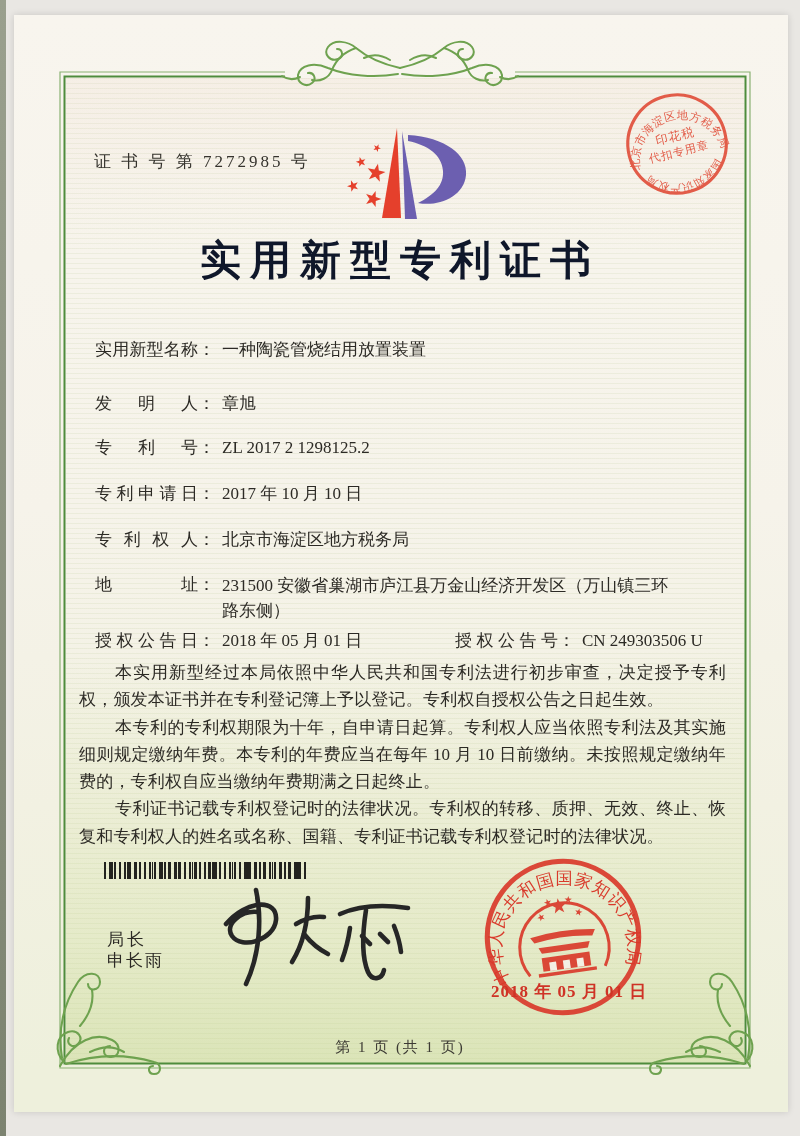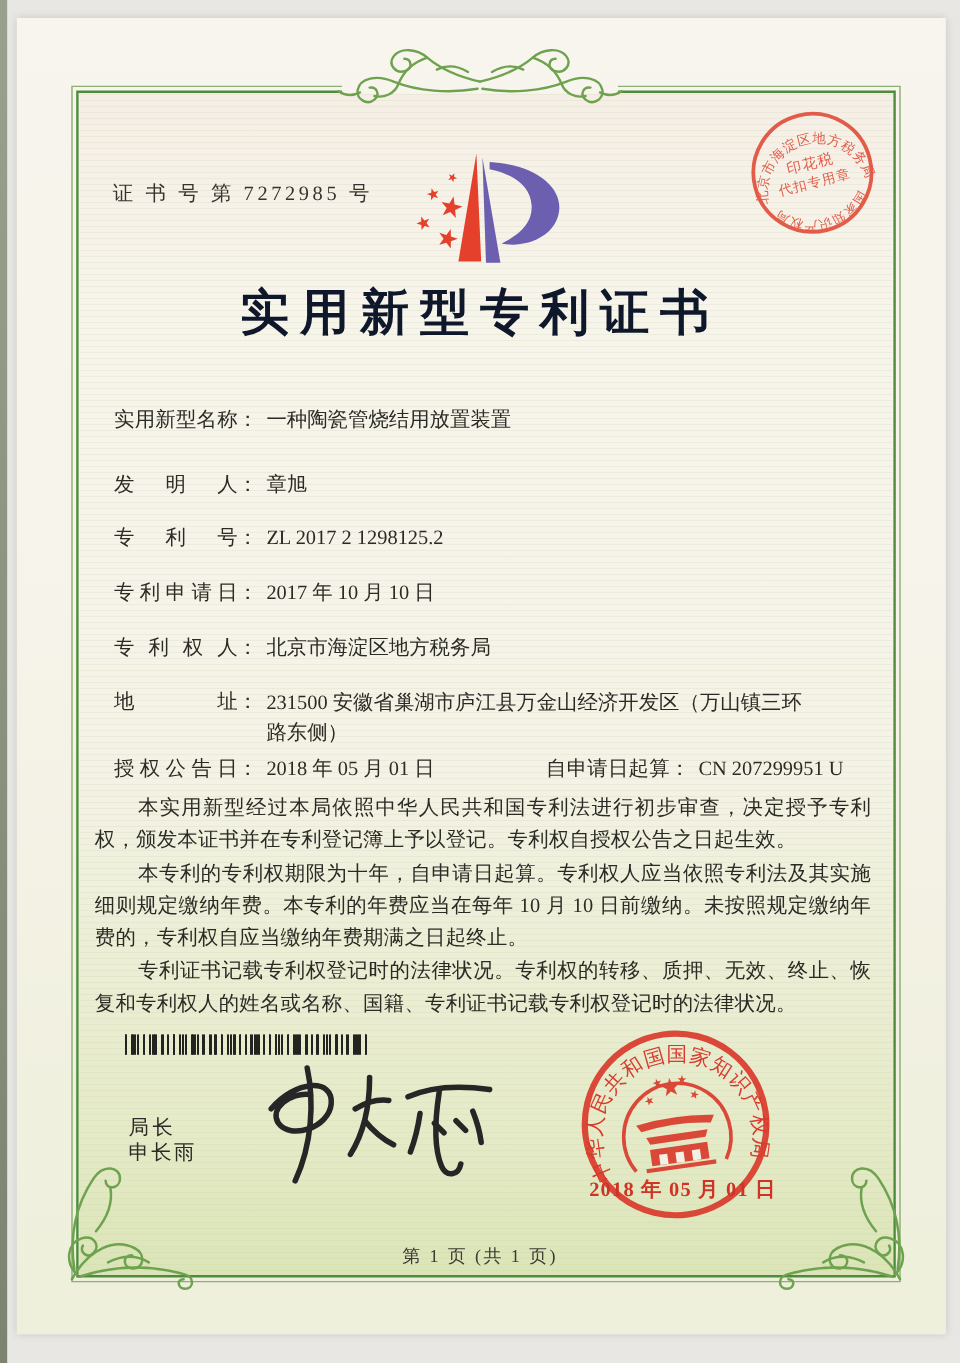--- a/index.html
+++ b/index.html
@@ -144,21 +144,21 @@
   <div class="row f4">
     <span class="flabel">专利权人</span><span class="fcolon">：</span><span class="fvalue">北京市海淀区地方税务局</span>
   </div>
   <div class="row addr">
     <span class="flabel">地址</span>
       <span class="fcolon">：</span>
       <span class="fvalue">231500 安徽省巢湖市庐江县万金山经济开发区（万山镇三环路东侧）</span>
   </div>
   <div class="row f67">
     <span><span class="flabel">授权公告日</span><span class="fcolon">：</span><span class="fvalue">2018 年 05 月 01 日</span></span>
-    <span class="pair2"><span class="flabel">自申请日起算</span><span class="fcolon">：</span><span class="fvalue">CN 207299951 U</span></span>
+    <span class="pair2"><span class="flabel">授权公告号</span><span class="fcolon">：</span><span class="fvalue">CN 249303506 U</span></span>
   </div>
 
   <div class="paras">
     <p>本实用新型经过本局依照中华人民共和国专利法进行初步审查，决定授予专利权，颁发本证书并在专利登记簿上予以登记。专利权自授权公告之日起生效。</p>
     <p>本专利的专利权期限为十年，自申请日起算。专利权人应当依照专利法及其实施细则规定缴纳年费。本专利的年费应当在每年 10 月 10 日前缴纳。未按照规定缴纳年费的，专利权自应当缴纳年费期满之日起终止。</p>
     <p>专利证书记载专利权登记时的法律状况。专利权的转移、质押、无效、终止、恢复和专利权人的姓名或名称、国籍、专利证书记载专利权登记时的法律状况。</p>
   </div>
 
   <div class="barcode"></div>
 

